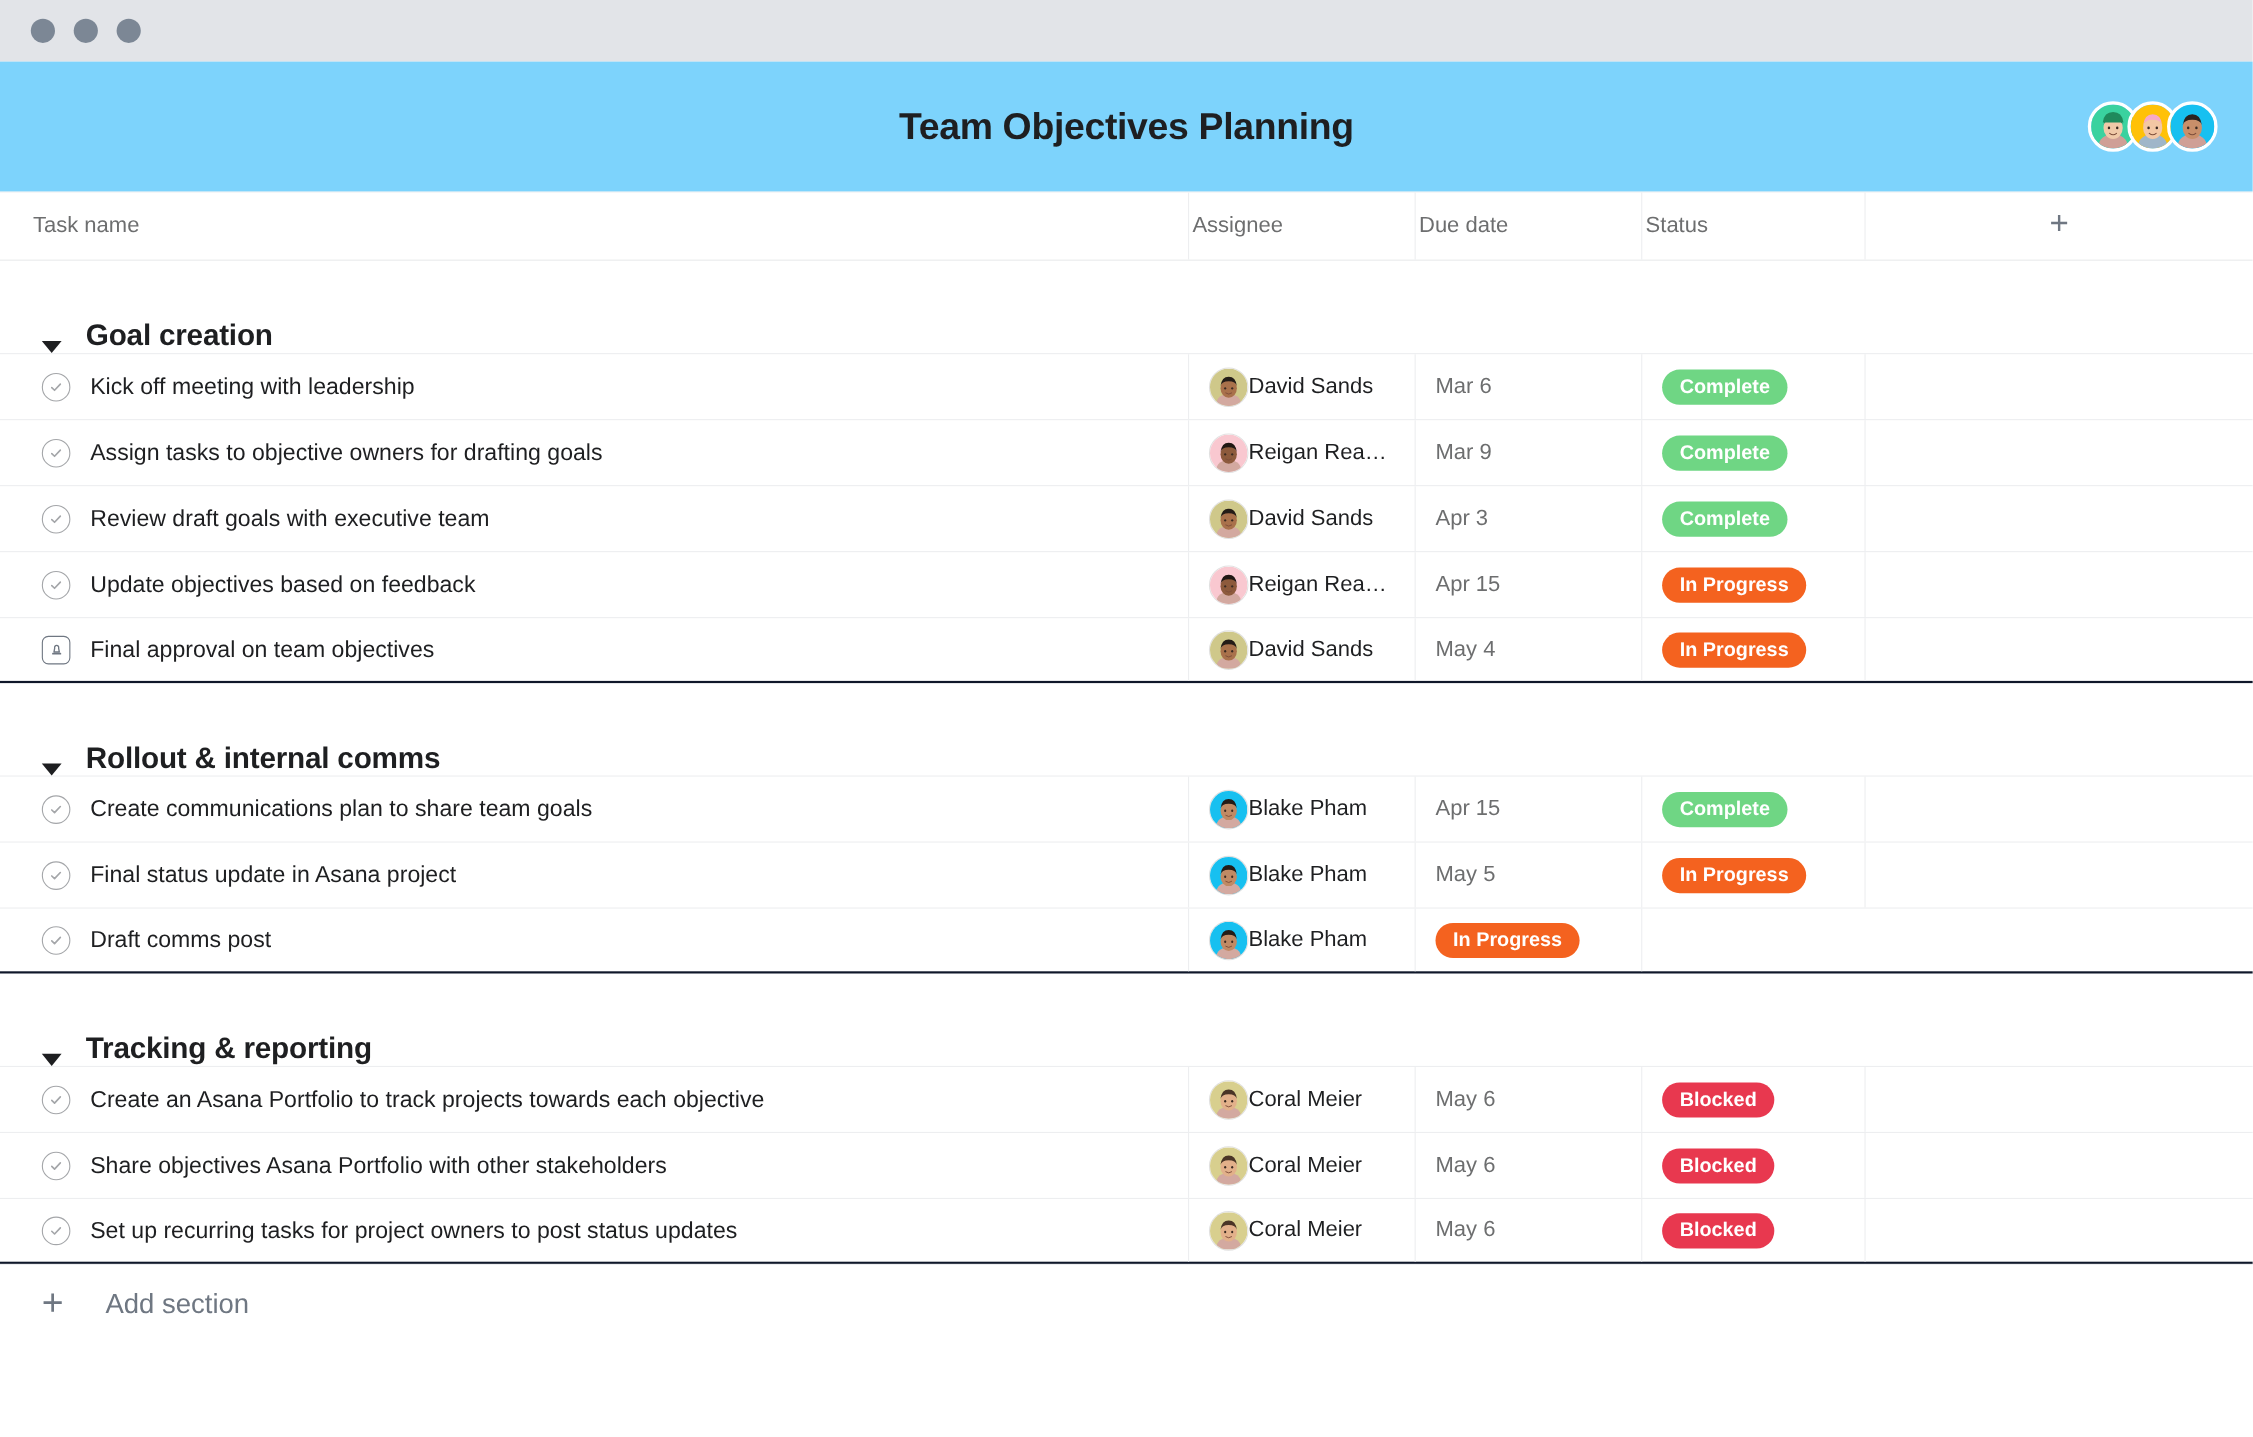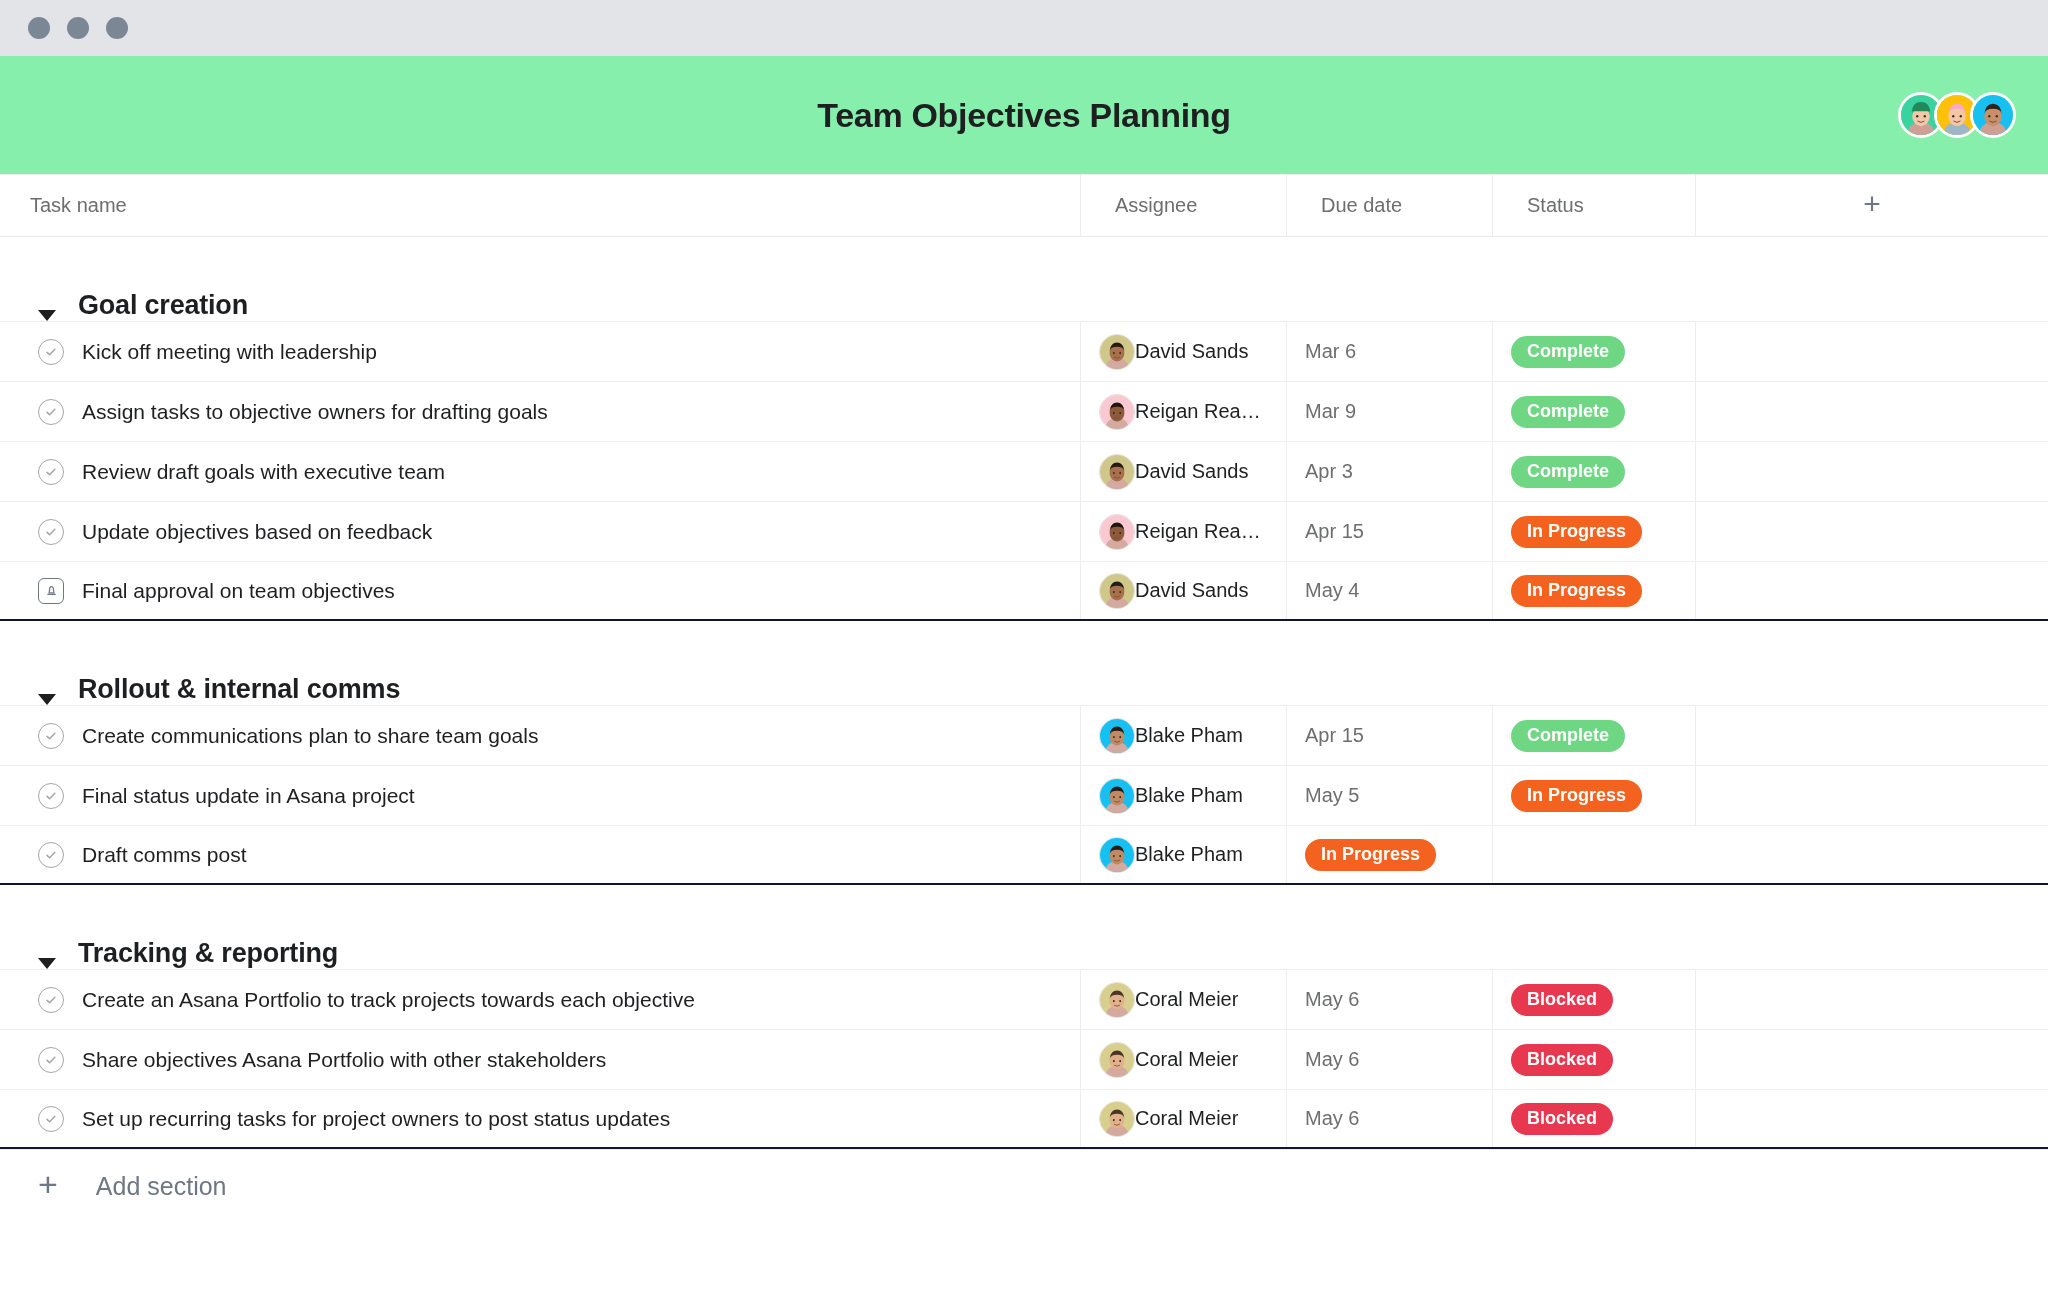--- a/index.html
+++ b/index.html
@@ -26,21 +26,21 @@
     background: #7c8795;
   }
 
   
   .app-header {
     position: relative;
     height: 118px;
     display: flex;
     align-items: center;
     justify-content: center;
-    background: #86efac;
+    background: #7dd3fc;
   }
   .page-title {
     font-size: 34px;
     font-weight: 700;
     color: #1e1f21;
     letter-spacing: -0.3px;
   }
   .avatar-stack {
     position: absolute;
     right: 32px;
@@ -81,21 +81,21 @@
     grid-template-columns: 1080px 206px 206px 203px 1fr;
     align-items: stretch;
   }
 
   .thead .grid-row { height: 62px; border-bottom: 1px solid #e8eaec; }
   .th {
     display: flex;
     align-items: center;
     font-size: 20px;
     color: #6d6e6f;
-    padding: 0 34px;
+    padding: 0 3px;
     border-left: 1px solid #edeef0;
   }
   .th:first-child { border-left: none; padding-left: 30px; }
   .th.plus {
     justify-content: center;
     color: #6f7782;
     font-size: 30px;
     font-weight: 300;
     border-left: 1px solid #edeef0;
   }

